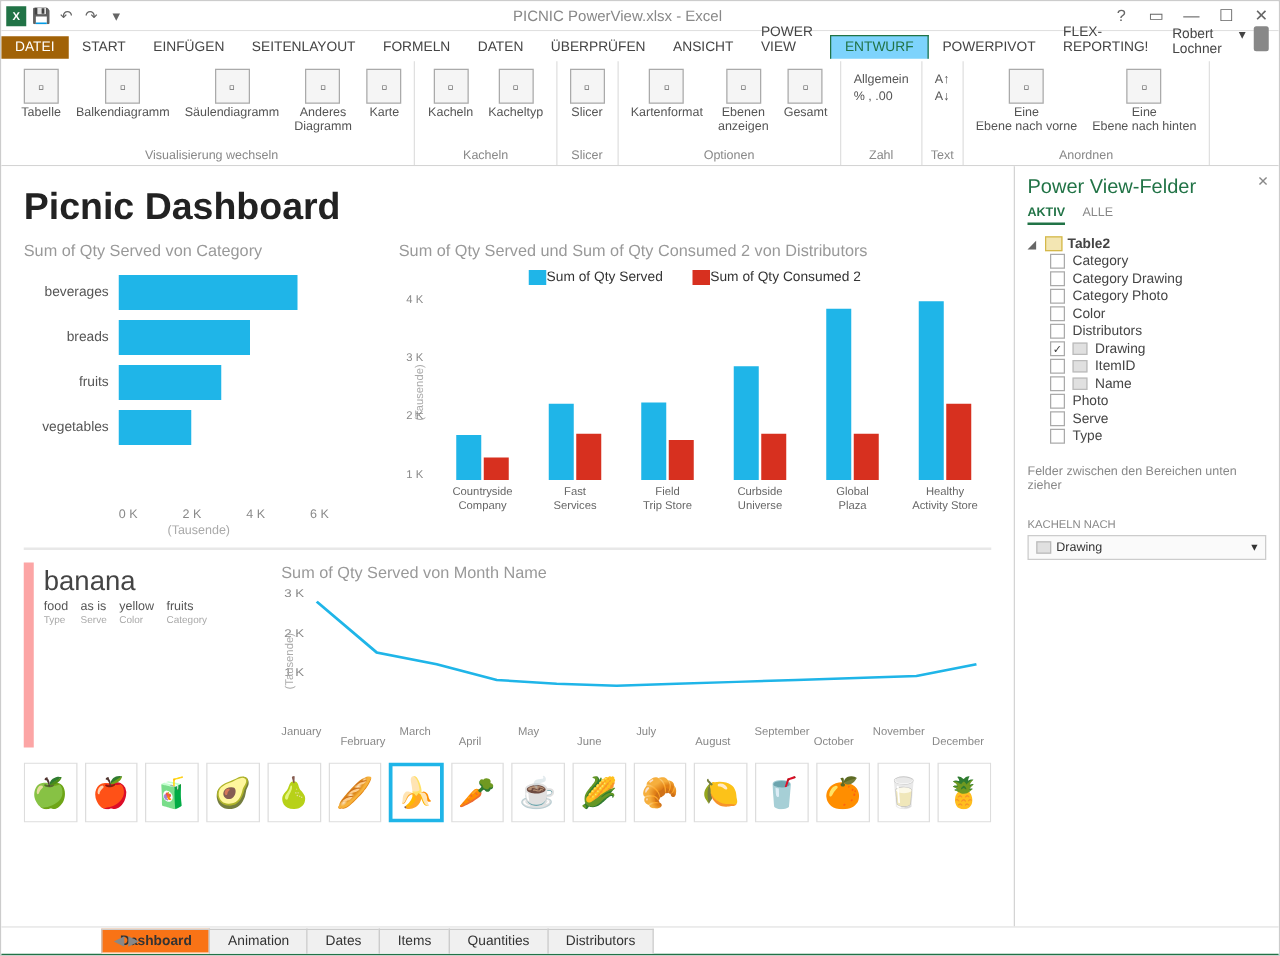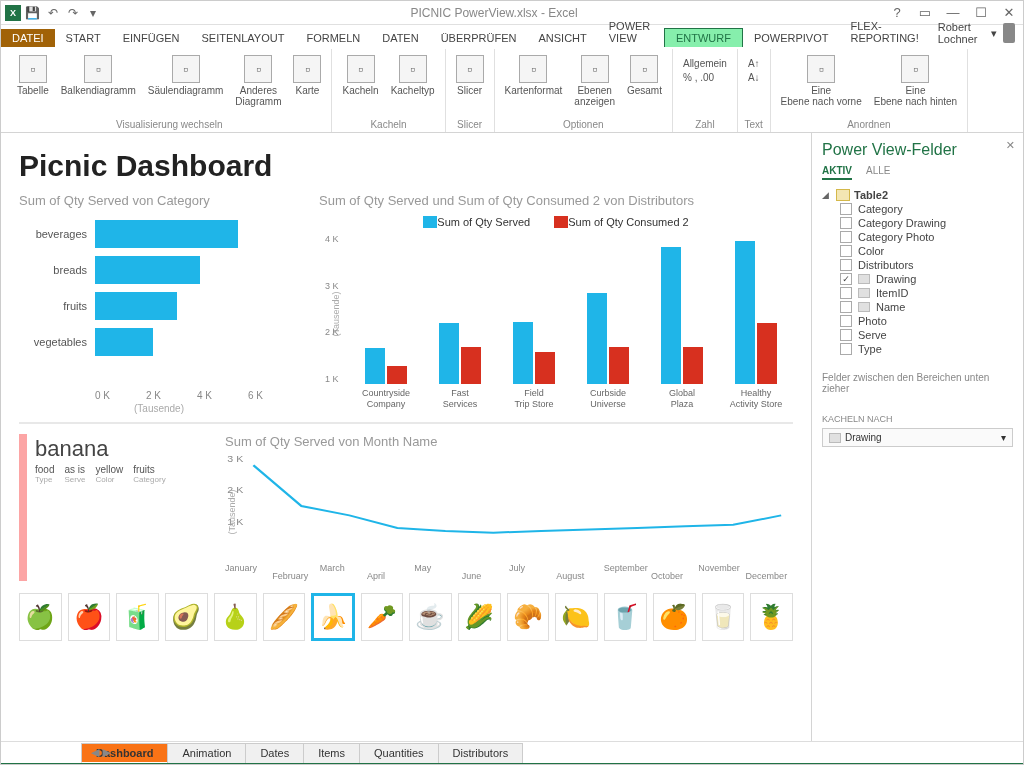--- a/index.html
+++ b/index.html
@@ -6,22 +6,22 @@
 body{width:1024px;height:765px;background:#fff;overflow:hidden;font-size:11px;color:#333;border:1px solid #ccc}
 .titlebar{height:24px;background:#fff;display:flex;align-items:center;padding:0 4px;border-bottom:1px solid #e0e0e0}
 .qat{display:flex;gap:4px;align-items:center}
 .qat-icon{width:16px;height:16px;display:flex;align-items:center;justify-content:center;color:#666;font-size:12px}
 .title-center{flex:1;text-align:center;color:#888;font-size:12px}
 .win-controls{display:flex;gap:8px;align-items:center;color:#666}
 .win-btn{width:20px;height:16px;display:flex;align-items:center;justify-content:center;cursor:pointer;font-size:13px}
 .menubar{height:22px;background:#fff;display:flex;align-items:flex-end;padding-left:0}
 .menu-tab{padding:3px 11px;font-size:11px;color:#444;cursor:pointer;text-transform:uppercase}
 .menu-tab.file{background:#a16207;color:#fff}
-.menu-tab.active{border:1px solid #217346;border-bottom:none;color:#217346;background:#86efac}
-.user-area{margin-left:auto;padding:2px 8px;display:flex;align-items:center;gap:6px;font-size:11px;color:#444}
+.menu-tab.active{border:1px solid #217346;border-bottom:none;color:#217346;background:#7dd3fc}
+.user-area{margin-left:auto;padding:2px 8px;display:flex;align-items:flex-start;gap:6px;font-size:11px;color:#444}
 .avatar{width:20px;height:20px;background:#888;border-radius:2px}
 .ribbon{height:86px;background:#fff;border-bottom:1px solid #d4d4d4;display:flex;padding:2px 6px 0}
 .ribbon-group{border-right:1px solid #e0e0e0;padding:0 6px;display:flex;flex-direction:column;align-items:center;justify-content:space-between}
 .rg-items{display:flex;gap:4px;padding-top:4px}
 .rg-item{display:flex;flex-direction:column;align-items:center;gap:2px;padding:2px 4px;cursor:pointer;min-width:36px}
 .rg-icon{width:28px;height:28px;border:1px solid #aaa;background:#f5f5f5;display:flex;align-items:center;justify-content:center;font-size:14px;color:#666}
 .rg-label{font-size:10px;color:#555;text-align:center;line-height:1.1}
 .rg-title{font-size:10px;color:#888;padding-bottom:2px}
 .rg-small{display:flex;flex-direction:column;gap:1px;font-size:10px;color:#555;padding-top:4px}
 .rg-small-item{padding:1px 4px;cursor:pointer}
@@ -29,21 +29,21 @@
 .canvas{flex:1;background:#fff;padding:16px 18px;overflow:hidden;position:relative}
 .dash-title{font-size:30px;font-weight:bold;color:#222;font-family:Arial,sans-serif;margin-bottom:10px}
 .row1{display:flex;gap:20px;margin-bottom:8px}
 .chart-box{flex:1}
 .chart-title{font-size:13px;color:#999;margin-bottom:8px}
 .hbar-chart{position:relative;height:170px}
 .hbar-row{display:flex;align-items:center;height:36px}
 .hbar-label{width:76px;text-align:right;padding-right:8px;font-size:11px;color:#555}
 .hbar-track{flex:1;height:28px;position:relative}
 .hbar-fill{height:100%;background:#1fb5e8}
-.hbar-axis{display:flex;margin-left:76px;font-size:10px;color:#888;margin-top:4px}
+.hbar-axis{display:flex;margin-left:76px;font-size:10px;color:#888;margin-top:20px}
 .hbar-tick{flex:1;text-align:left}
 .hbar-sub{text-align:center;font-size:10px;color:#aaa;margin-top:2px}
 .legend{display:flex;justify-content:center;gap:24px;font-size:11px;margin-bottom:6px}
 .legend-item{display:flex;align-items:center;gap:0}
 .legend-sw{width:14px;height:12px}
 .vbar-chart{position:relative;height:150px;display:flex;align-items:flex-end;padding-left:30px}
 .vbar-ylabel{position:absolute;left:-6px;top:50%;transform:rotate(-90deg);font-size:9px;color:#aaa}
 .vbar-yticks{position:absolute;left:6px;top:0;bottom:0;display:flex;flex-direction:column;justify-content:space-between;font-size:9px;color:#888}
 .vbar-group{flex:1;display:flex;align-items:flex-end;justify-content:center;gap:2px;height:100%}
 .vbar{width:20px}

